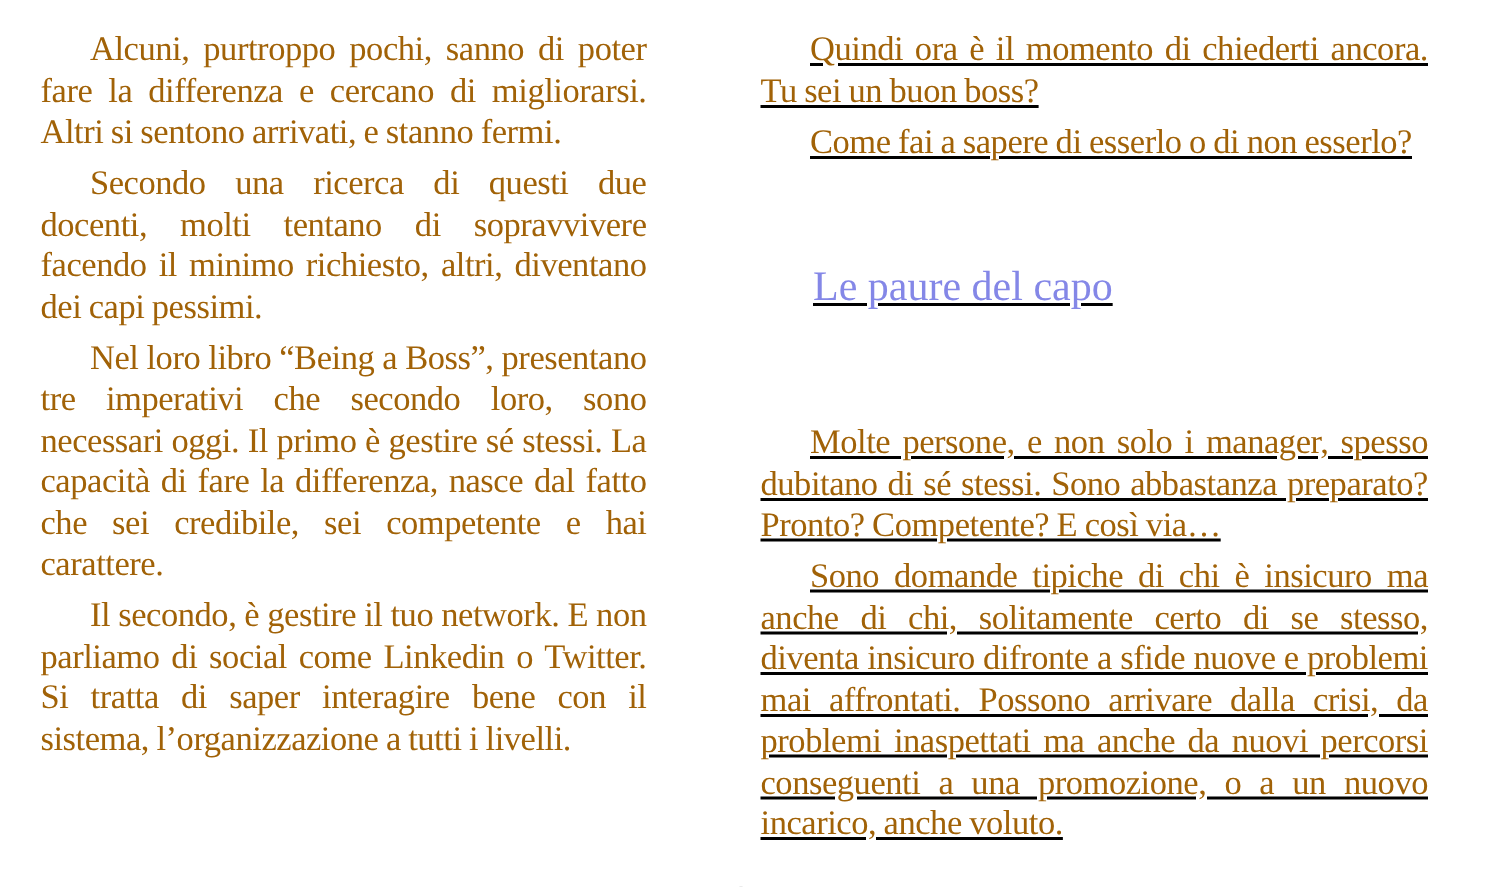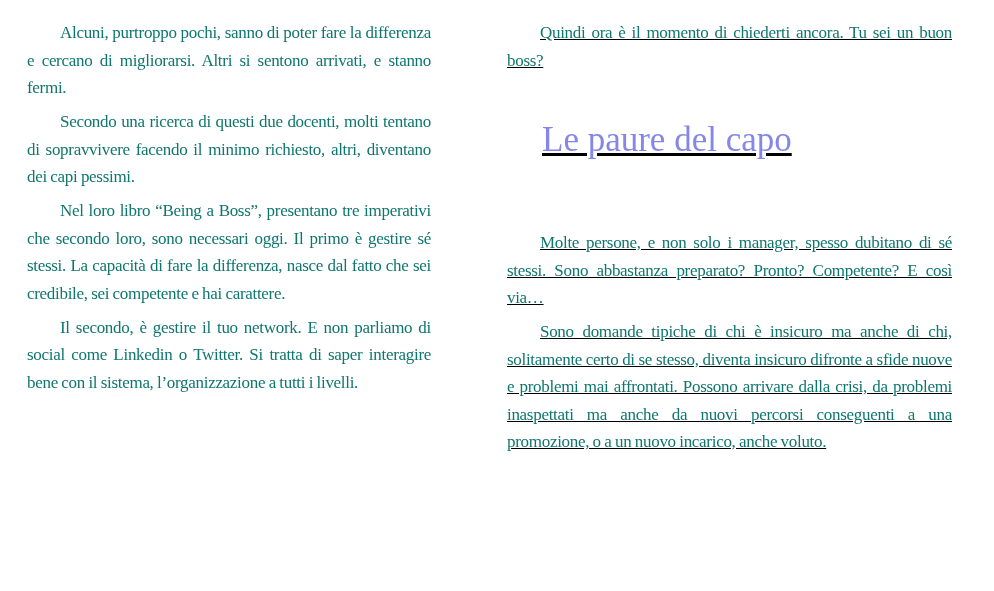--- a/index.html
+++ b/index.html
@@ -36,31 +36,31 @@
   .gutter-line {
     position: absolute;
     left: 493px;
     top: 0;
     width: 1.5px;
     height: 591px;
     background: #4a4a4a;
   }
   p.body-par {
     margin: 0 0 6.5px 0;
-    font-size: 17px;
+    font-size: 23px;
     line-height: 27.5px;
-    color: #0f766e;
+    color: #a16207;
     text-align: justify;
     text-indent: 33px;
     letter-spacing: -0.3px;
     word-spacing: -0.5px;
   }
   h1.chapter-heading {
-    margin: 44px 0 0 0;
-    font-size: 35px;
+    margin: 62px 0 0 0;
+    font-size: 28px;
     line-height: 44px;
     font-weight: 400;
     color: #8487e7;
     text-indent: 35px;
     letter-spacing: 0;
   }
   p.after-heading {
     margin-top: 67px;
   }
 </style>
@@ -73,18 +73,19 @@
     <p class="body-par">Alcuni, purtroppo pochi, sanno di poter fare la differenza e cercano di migliorarsi. Altri si sentono arrivati, e stanno fermi.</p>
     <p class="body-par">Secondo una ricerca di questi due docenti, molti tentano di sopravvivere facendo il minimo richiesto, altri, diventano dei capi pessimi.</p>
     <p class="body-par">Nel loro libro “Being a Boss”, presentano tre imperativi che secondo loro, sono necessari oggi. Il primo è gestire sé stessi. La capacità di fare la differenza, nasce dal fatto che sei credibile, sei competente e hai carattere.</p>
     <p class="body-par">Il secondo, è gestire il tuo network. E non parliamo di social come Linkedin o Twitter. Si tratta di saper interagire bene con il sistema, l’organizzazione a tutti i livelli.</p>
   </div>
 
   <div class="gutter-line"></div>
 
   <div class="page page-right">
     <p class="body-par">Quindi ora è il momento di chiederti ancora. Tu sei un buon boss?</p>
+    <p class="body-par">Come fai a sapere di esserlo o di non esserlo?</p>
     <h1 class="chapter-heading">Le paure del capo</h1>
     <p class="body-par after-heading">Molte persone, e non solo i manager, spesso dubitano di sé stessi. Sono abbastanza preparato? Pronto? Competente? E così via…</p>
     <p class="body-par">Sono domande tipiche di chi è insicuro ma anche di chi, solitamente certo di se stesso, diventa insicuro difronte a sfide nuove e problemi mai affrontati. Possono arrivare dalla crisi, da problemi inaspettati ma anche da nuovi percorsi conseguenti a una promozione, o a un nuovo incarico, anche voluto.</p>
   </div>
 
 </div>
 
 </body></html>

